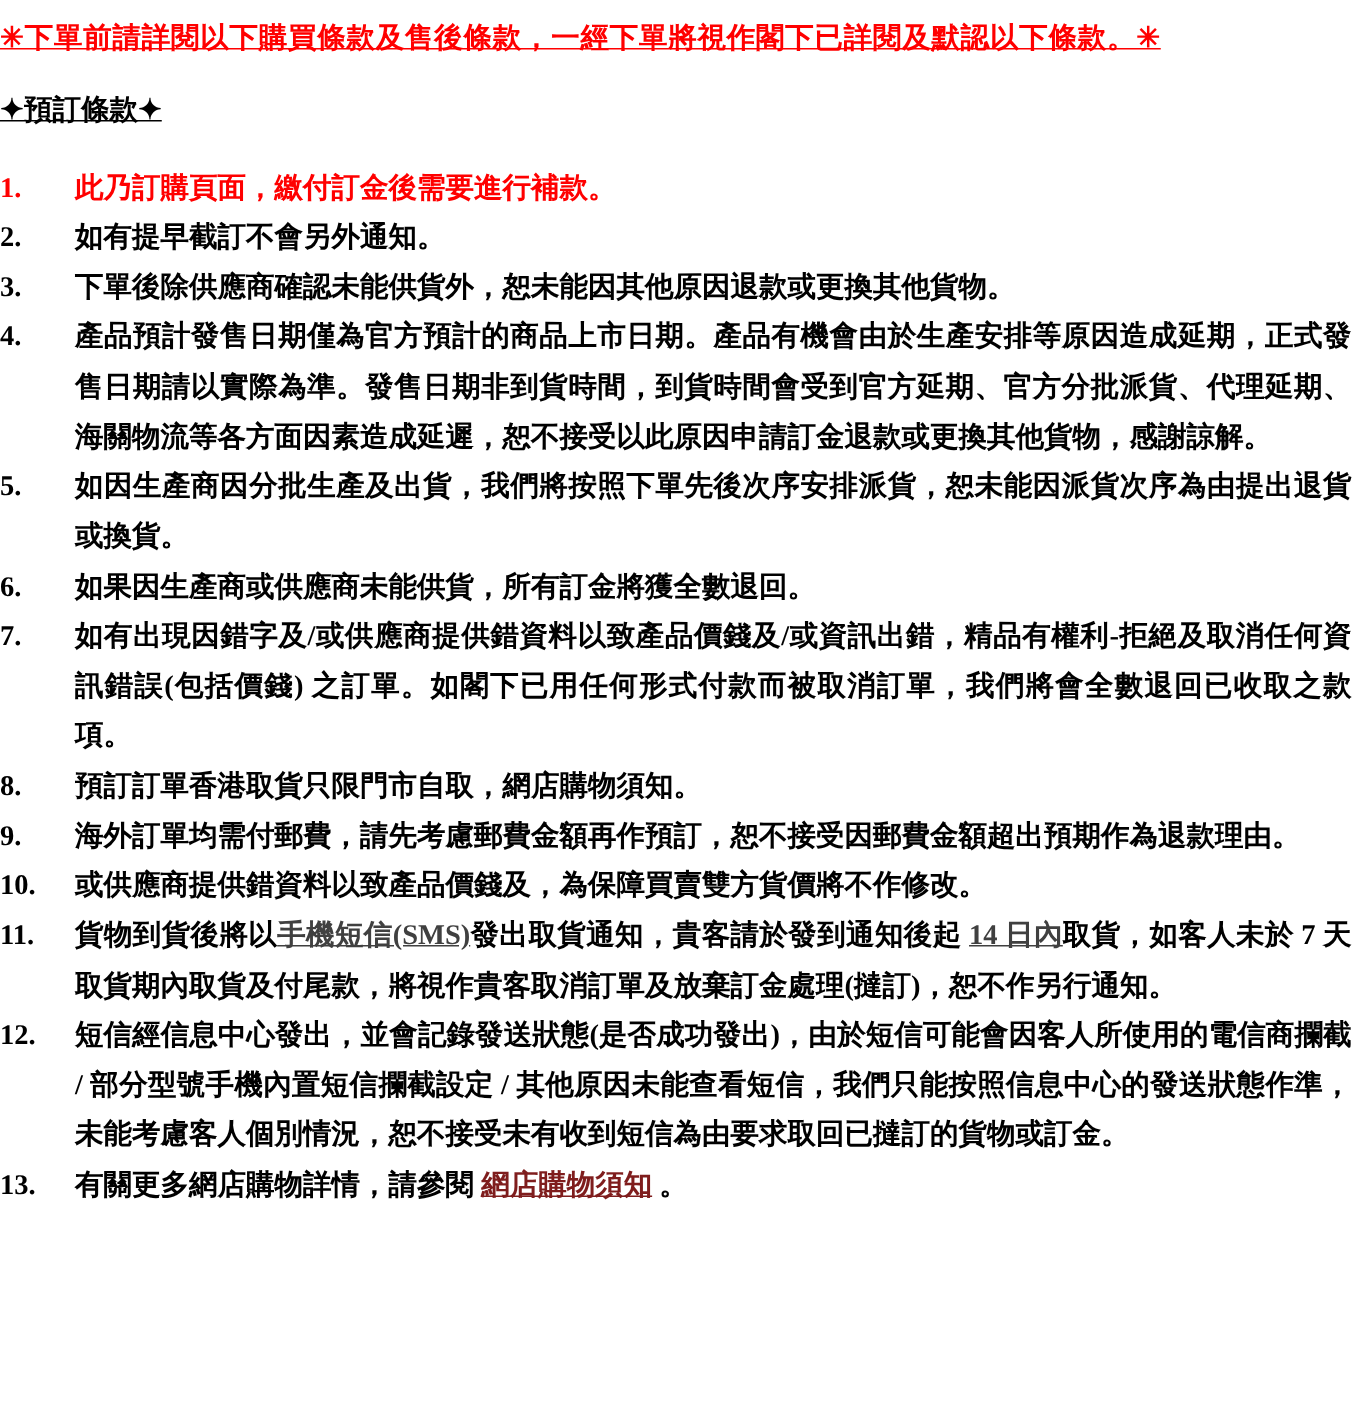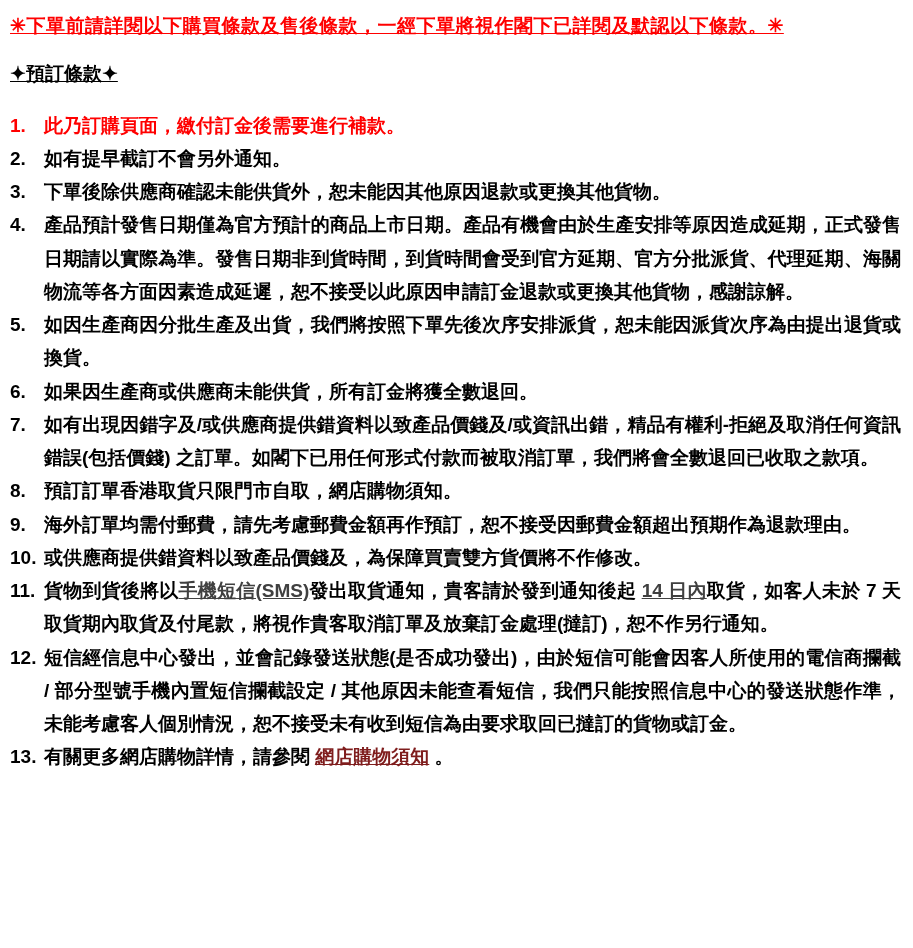--- a/index.html
+++ b/index.html
@@ -4,22 +4,22 @@
 <style>
   html, body {
     margin: 0;
     padding: 0;
     background: #ffffff;
   }
   .doc {
     width: 913px;
     min-height: 948px;
     box-sizing: border-box;
-    padding: 9px 12px 10px 10px;
-    font-family: Liberation Sans, sans-serif;
+    padding: 9px 12px 10px 0;
+    font-family: Liberation Serif, serif;
     font-weight: 700;
     color: #000000;
     font-size: 19px;
     line-height: 1.75;
   }
   .header-warning {
     color: #ff0000;
     text-decoration: underline;
     margin-bottom: 15px;
     letter-spacing: 0.5px;
@@ -38,20 +38,21 @@
     align-items: flex-start;
   }
   li.term .num {
     flex: 0 0 34px;
     white-space: nowrap;
   }
   li.term .body {
     flex: 1 1 auto;
     text-align: justify;
     text-justify: inter-character;
+    margin-left: 16px;
   }
   li.term.red {
     color: #ff0000;
   }
   .red-link {
     color: #404040;
     text-decoration: underline;
   }
   .blue-link {
     color: #7f1d1d;

